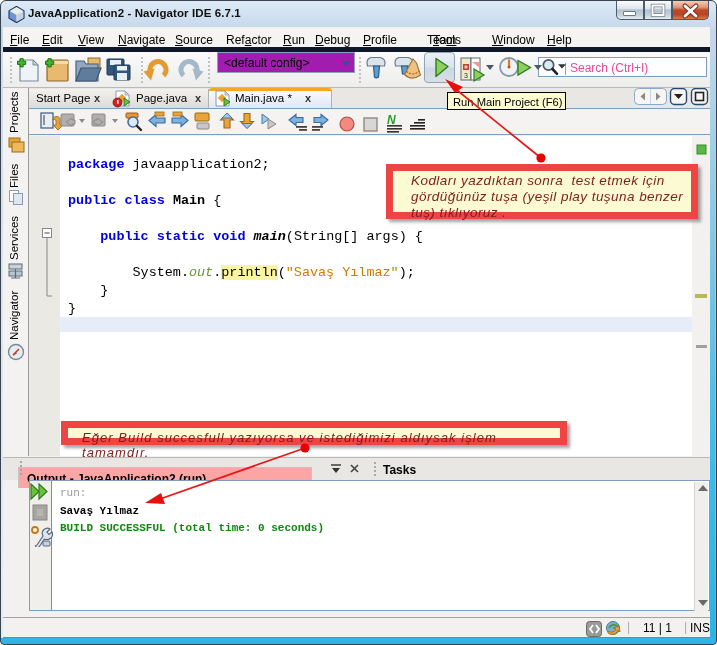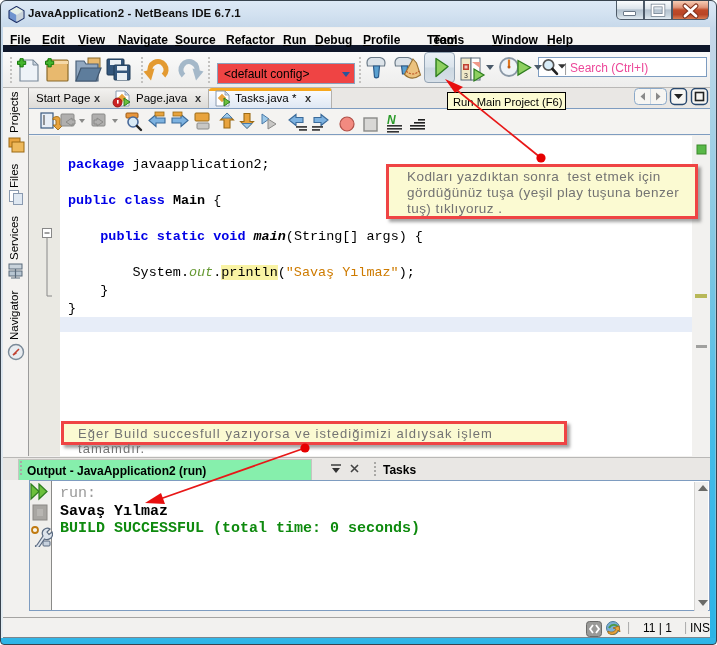--- a/index.html
+++ b/index.html
@@ -11,26 +11,26 @@
  background:linear-gradient(180deg,#dde9f6 0px,#d2e1f0 14px,#c6d8ea 27px,#b4cfe2 120px,#9ccade 300px,#6cc2e2 520px,#3ab9e8 630px,#2ab3e6 645px);}
 #client{position:absolute;left:3px;top:27px;width:707px;height:611px;background:#f2f1ef;}
 
 #titletext{position:absolute;left:28px;top:7px;font-size:11.5px;font-weight:700;letter-spacing:0.1px;color:#111;}
 
 .capbtn{position:absolute;top:1px;height:19px;border:1px solid #4d5a68;border-top:none;}
 #btnmin{left:616px;width:28px;border-radius:0 0 0 5px;background:linear-gradient(180deg,#fbfdfe 0%,#dde5ec 42%,#b4c2cf 50%,#c6d3dd 78%,#e2ebf2 100%);}
 #btnmax{left:644px;width:28px;background:linear-gradient(180deg,#fbfdfe 0%,#dde5ec 42%,#b4c2cf 50%,#c6d3dd 78%,#e2ebf2 100%);}
 #btnclose{left:672px;width:37px;border-radius:0 0 5px 0;background:linear-gradient(180deg,#f7cdb5 0%,#e0967b 35%,#c04a28 50%,#b84526 75%,#d87b51 100%);}
 
-#menubar{position:absolute;left:3px;top:28px;width:707px;height:24px;background:#f5f4f3;border-bottom:7px solid #0f172a;font-size:12px;color:#000;font-weight:bold;}
+#menubar{position:absolute;left:3px;top:28px;width:707px;height:24px;background:#f5f4f3;border-bottom:5px solid #0f172a;font-size:12px;color:#000;}
 #menubar span{position:absolute;top:5px;}
 
 #toolbar{position:absolute;left:3px;top:52px;width:707px;height:36px;background:linear-gradient(180deg,#fafafa,#ededec);border-bottom:1px solid #b9b8b6;}
 .grip{position:absolute;top:57px;height:26px;width:0;border-left:2px dotted #c3c2c0;}
-#combo{position:absolute;left:217px;top:63px;width:138px;height:21px;background:#ef4444;border:1px solid #8aa2bd;font-size:12px;color:#000;}
+#combo{position:absolute;left:217px;top:52px;width:138px;height:21px;background:#a21caf;border:1px solid #8aa2bd;font-size:12px;color:#000;}
 #combo .txt{position:absolute;left:6px;top:3px;}
 #combo .arr{position:absolute;right:4px;top:8px;width:0;height:0;border-left:4px solid transparent;border-right:4px solid transparent;border-top:5px solid #27569b;}
 #runbtn{position:absolute;left:424px;top:52px;width:31px;height:31px;border:1px solid #93a3b3;border-radius:4px;background:linear-gradient(180deg,#e9eff5 0%,#dbe4ec 48%,#ccd8e2 52%,#d7e0e8 100%);}
 #searchbox{position:absolute;left:538px;top:57px;width:169px;height:20px;background:#fff;border:1px solid #7d9cc0;}
 #searchbox .ph{position:absolute;left:31px;top:3px;font-size:12px;color:#ec4899;}
 #searchbox .sep{position:absolute;left:25px;top:3px;font-size:12px;color:#9a9a9a;}
 
 #tabrow{position:absolute;left:29px;top:88px;width:681px;height:21px;background:#e9e7e4;border-bottom:1px solid #7e9cc0;}
 .tab{position:absolute;top:89px;height:19px;font-size:11.5px;color:#000;}
 .tabx{font-weight:700;font-size:11px;color:#333;}
@@ -46,50 +46,50 @@
 #code{position:absolute;left:8px;top:20px;font-family:"Liberation Mono",monospace;font-size:13.45px;line-height:18px;white-space:pre;color:#000;}
 .kw{color:#0000e6;font-weight:700;}
 .cls{font-weight:700;}
 .mtd{font-weight:700;font-style:italic;}
 .fld{color:#669933;font-style:italic;}
 .str{color:#ce7b00;}
 .hl{background:#f9f3a4;font-weight:400;}
 #caretrow{position:absolute;left:0;top:181px;width:632px;height:15px;background:#e7edf8;}
 
 #outhead{position:absolute;left:3px;top:457px;width:707px;height:23px;background:#e9e7e4;border-top:1px solid #b9b8b6;}
-#outtab{position:absolute;left:15px;top:1px;width:294px;height:21px;background:#86efac;border:1px solid #c6c4c0;border-bottom:none;}
+#outtab{position:absolute;left:15px;top:9px;width:294px;height:21px;background:#fca5a5;border:1px solid #c6c4c0;border-bottom:none;}
 #outtab .lbl{position:absolute;left:8px;top:4px;font-size:12px;font-weight:700;color:#000;}
 #taskslbl{position:absolute;left:380px;top:5px;font-size:12px;font-weight:700;color:#000;}
 #console{position:absolute;left:29px;top:480px;width:681px;height:131px;background:#fff;border:1px solid #7e9cc0;}
-#contxt{position:absolute;left:30px;top:4px;font-family:"Liberation Mono",monospace;font-size:15px;line-height:17.5px;white-space:pre;}
+#contxt{position:absolute;left:30px;top:4px;font-family:"Liberation Mono",monospace;font-size:11px;line-height:17.5px;white-space:pre;}
 #conscroll{position:absolute;right:1px;top:1px;width:14px;height:129px;background:#f0efee;border-left:1px solid #d5d4d2;}
 
 #statusbar{position:absolute;left:3px;top:617px;width:707px;height:21px;background:#f2f1ef;border-top:1px solid #a5a4a2;border-bottom:1px solid #7a868e;font-size:12px;color:#000;}
 
-.note{position:absolute;background:#fbfad2;border:3px solid #ef4444;box-shadow:3px 3px 3px rgba(90,90,90,0.55);font-size:13.5px;color:#737373;}
+.note{position:absolute;background:#fbfad2;border:7px solid #ef4444;box-shadow:3px 3px 3px rgba(90,90,90,0.55);font-size:13.5px;color:#7f1d1d;font-style:italic;}
 #note1{left:386px;top:164px;width:312px;height:55px;line-height:16px;padding:2px 0 0 18px;letter-spacing:0.45px;}
 #note2{left:61px;top:421px;width:506px;height:24px;line-height:15px;padding:2px 0 0 14px;font-size:13px;letter-spacing:1.05px;}
 #tooltip{position:absolute;left:447px;top:92px;width:119px;height:18px;background:#fcfbd2;border:1px solid #000;font-size:11.2px;padding:2.5px 0 0 5px;white-space:nowrap;}
 svg{display:block;}
 #arrows{position:absolute;left:0;top:0;width:717px;height:645px;pointer-events:none;}
 </style>
 </head>
 <body>
 <div id="frame"></div>
 <div id="client"></div>
 <div class="abs" style="left:710px;top:60px;width:5px;height:578px;background:linear-gradient(180deg,#b9d7e8 0%,#7cc6e2 35%,#44bce8 65%,#2ab4e6 100%);"></div>
 <div class="abs" style="left:1px;top:50px;width:2px;height:588px;background:linear-gradient(180deg,#ccdceb 0%,#dbe5ee 50%,#e2ecf2 100%);"></div>
 
 <svg class="abs" style="left:8px;top:6px" width="17" height="17" viewBox="0 0 17 17">
   <polygon points="8.5,0.8 15.7,4.9 15.7,12.1 8.5,16.2 1.3,12.1 1.3,4.9" fill="#dce8ee" stroke="#1c2f66" stroke-width="1.7" stroke-linejoin="round"></polygon>
   <polygon points="8.5,1 15.5,5 8.5,9 1.5,5" fill="#e6f0e8"></polygon>
   <polygon points="1.5,5 8.5,9 8.5,16 1.5,12" fill="#6f94cf"></polygon>
   <polygon points="15.5,5 8.5,9 8.5,16 15.5,12" fill="#c9d3da"></polygon>
 </svg>
-<div id="titletext">JavaApplication2 - NetBeans IDE 6.7.1</div>
+<div id="titletext">JavaApplication2 - Navigator IDE 6.7.1</div>
 <div class="capbtn" id="btnmin"></div>
 <div class="capbtn" id="btnmax"></div>
 <div class="capbtn" id="btnclose"></div>
 <svg class="abs" style="left:616px;top:1px" width="94" height="19" viewBox="0 0 94 19">
   <rect x="7.5" y="10.5" width="12" height="4" rx="0.5" fill="#fff" stroke="#6b7988" stroke-width="1"></rect>
   <rect x="36.5" y="4.5" width="11" height="9.5" fill="none" stroke="#6b7988" stroke-width="3.4"></rect>
   <rect x="36.5" y="4.5" width="11" height="9.5" fill="none" stroke="#fff" stroke-width="2"></rect>
   <path d="M69 5 L80 15 M80 5 L69 15" stroke="#80301a" stroke-width="5" stroke-linecap="round"></path>
   <path d="M69 5 L80 15 M80 5 L69 15" stroke="#fff" stroke-width="2.8" stroke-linecap="round"></path>
 </svg>
@@ -201,21 +201,21 @@
 <div id="tabrow"></div>
 <div class="tab" style="left:27px;width:96px;background:linear-gradient(180deg,#f2f1ef,#dddbd7);border-right:1px solid #b3b1ad;">
   <span style="position:absolute;left:9px;top:3px;">Start Page</span>
     <span class="tabx" style="position:absolute;left:67px;top:3px;">x</span>
 </div>
 <div class="tab" style="left:107px;width:102px;background:linear-gradient(180deg,#f2f1ef,#dddbd7);border-right:1px solid #b3b1ad;">
   <span style="position:absolute;left:29px;top:3px;">Page.java</span>
     <span class="tabx" style="position:absolute;left:88px;top:3px;">x</span>
 </div>
 <div class="tab" style="left:209px;width:123px;background:linear-gradient(180deg,#f8fafd,#dfe8f4);border-right:1px solid #b3b1ad;border-top:3px solid #f7a81e;border-radius:3px 3px 0 0;top:88px;height:20px;">
-  <span style="position:absolute;left:26px;top:1px;">Tasks.java *</span>
+  <span style="position:absolute;left:26px;top:1px;">Main.java *</span>
     <span class="tabx" style="position:absolute;left:96px;top:1px;">x</span>
 </div>
 <svg class="abs" style="left:112px;top:90px" width="20" height="18" viewBox="0 0 20 18">
   <path d="M4 1 L13 1 L17 5 L17 16 L4 16 Z" fill="#fff" stroke="#8a9ab0" stroke-width="1"></path>
   <path d="M13 1 L13 5 L17 5 Z" fill="#d0dcf0" stroke="#8a9ab0" stroke-width="0.8"></path>
   <rect x="7" y="5" width="6" height="6" fill="#e8a33d" transform="rotate(45 10 8)"></rect>
   <circle cx="5.5" cy="12.5" r="4.5" fill="#cc2222" stroke="#881111" stroke-width="0.8"></circle>
   <rect x="5" y="10" width="1.6" height="3.6" fill="#fff"></rect>
   <path d="M12 8 L18 12 L12 16 Z" fill="#6cc03c" stroke="#2d7d1e" stroke-width="1"></path>
 </svg>

